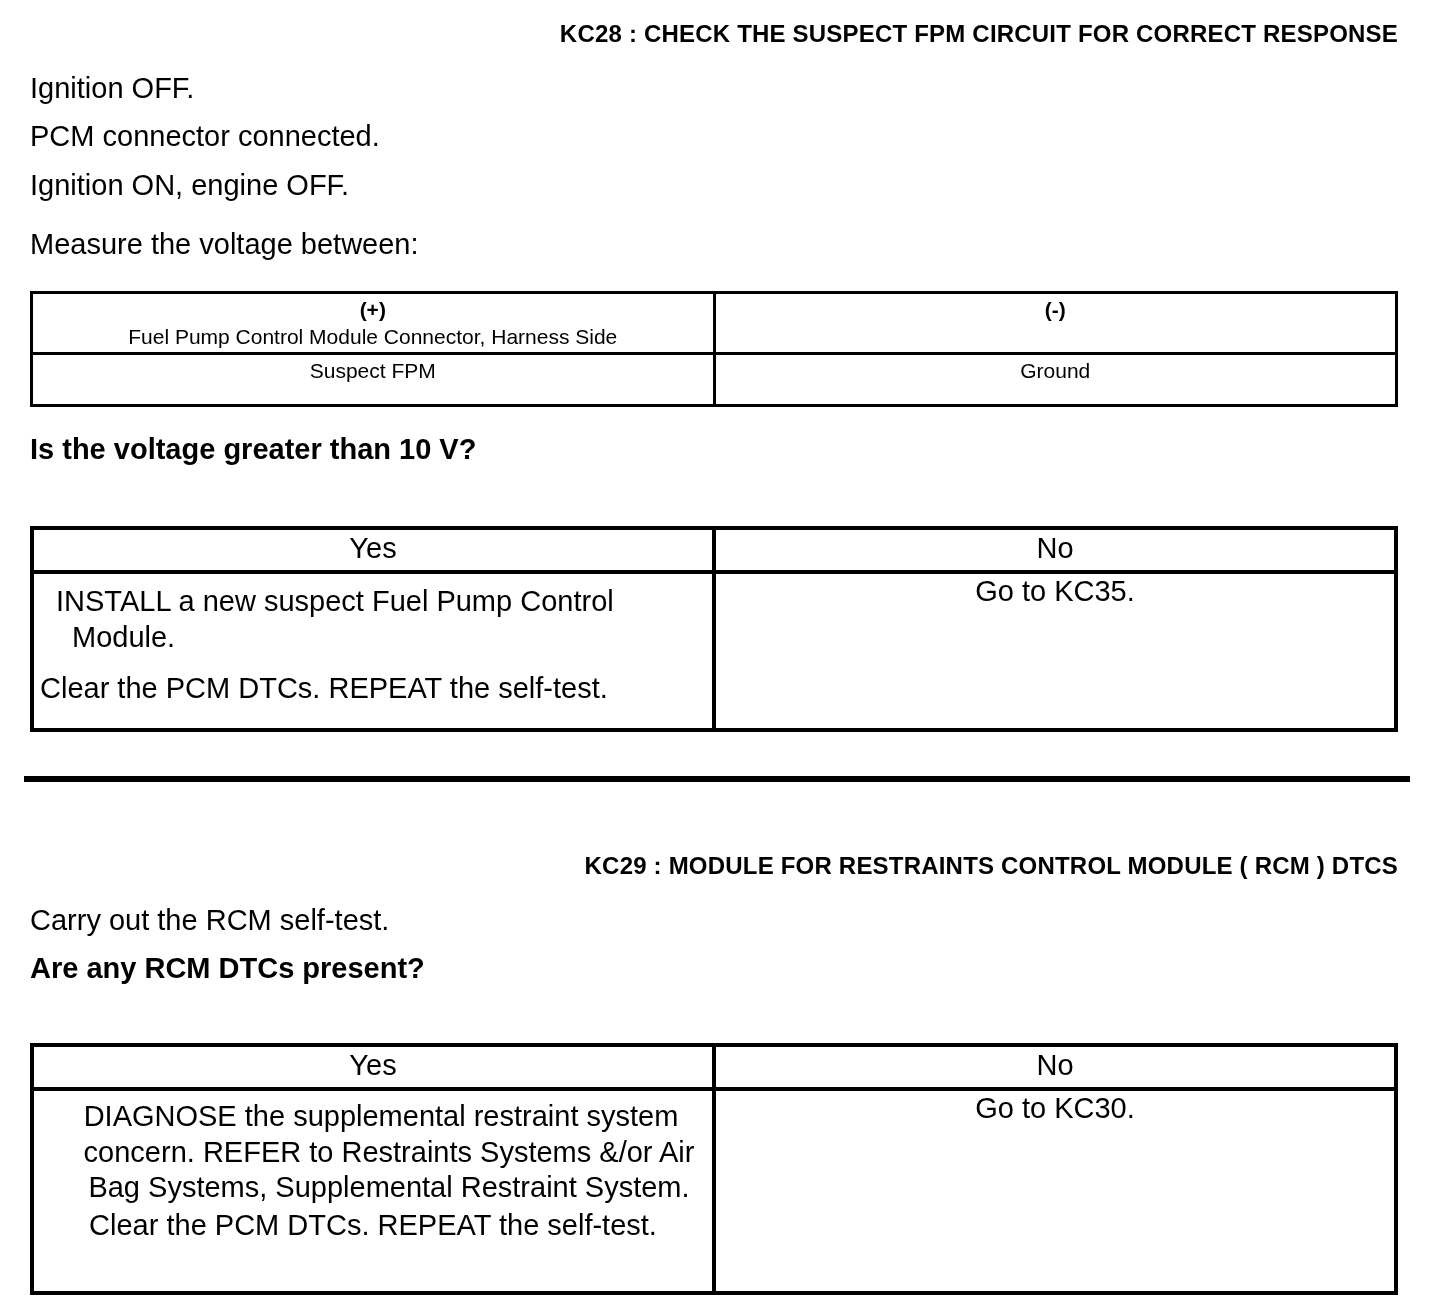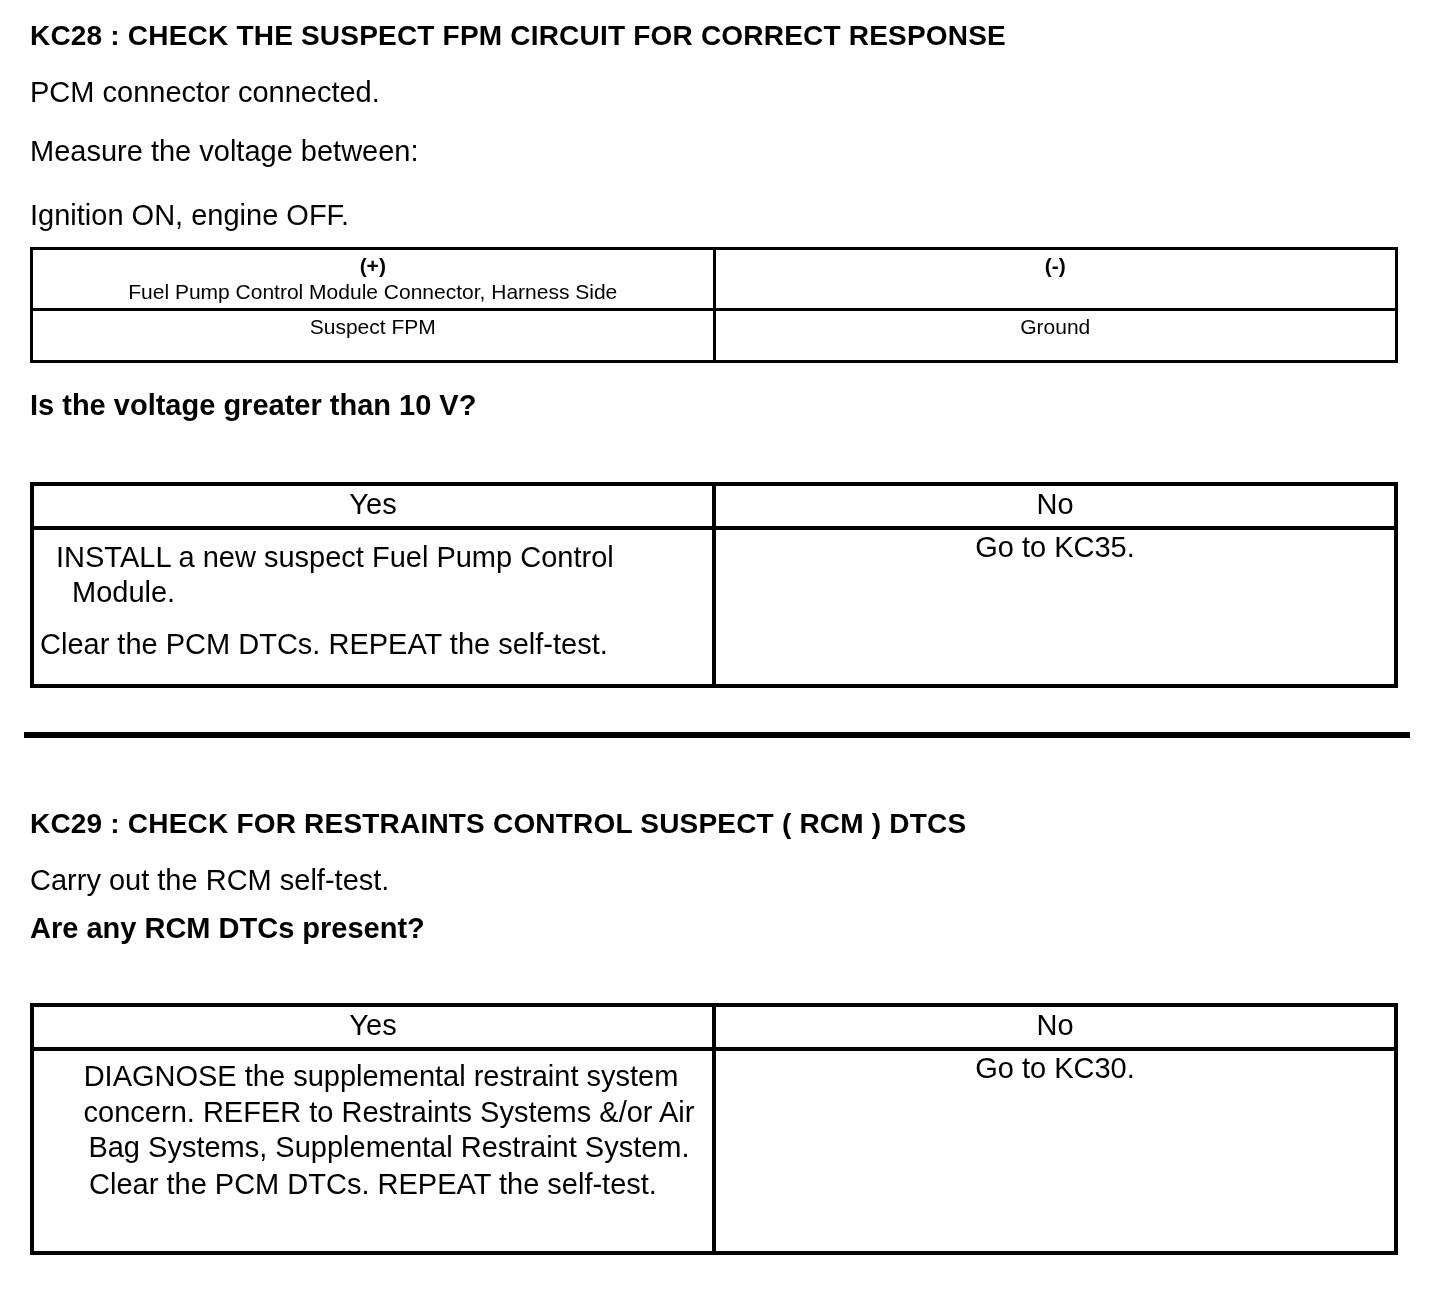--- a/index.html
+++ b/index.html
@@ -6,24 +6,25 @@
   html, body { background: #ffffff; }
   body {
     width: 1440px;
     height: 1306px;
     color: #000000;
     font-family: "Liberation Sans", sans-serif;
     padding: 14px 42px 0 30px;
     overflow: hidden;
   }
   .step-title {
-    font-size: 28px;
+    font-size: 24px;
     font-weight: bold;
     margin: 6px 0 24px 0;
     letter-spacing: 0.2px;
+    text-align: right;
   }
   .step-line {
     font-size: 29px;
     line-height: 1.15;
     margin: 0 0 15px 0;
   }
   .measure-intro { margin-top: 26px; margin-bottom: 30px; }
 
   table { border-collapse: collapse; width: 100%; table-layout: fixed; }
 
@@ -83,23 +84,24 @@
 </style>
 </head>
 <body>
 
 <div class="page">
 
   <section class="section-kc28">
 
     <h1 class="step-title">KC28 : CHECK THE SUSPECT FPM CIRCUIT FOR CORRECT RESPONSE</h1>
 
+    <p class="step-line">Ignition OFF.</p>
     <p class="step-line">PCM connector connected.</p>
+    <p class="step-line">Ignition ON, engine OFF.</p>
     <p class="step-line measure-intro">Measure the voltage between:</p>
-    <p class="step-line">Ignition ON, engine OFF.</p>
 
     <table class="measure-table">
       <tbody>
         <tr>
           <th>
             <div class="th-main">(+)</div>
             <div class="th-sub">Fuel Pump Control Module Connector, Harness Side</div>
           </th>
           <th>
             <div class="th-main">(-)</div>
@@ -129,21 +131,21 @@
         </tr>
       </tbody>
     </table>
 
   </section>
 
   <hr class="divider">
 
   <section class="section-kc29">
 
-    <h1 class="step-title">KC29 : CHECK FOR RESTRAINTS CONTROL SUSPECT ( RCM ) DTCS</h1>
+    <h1 class="step-title">KC29 : MODULE FOR RESTRAINTS CONTROL MODULE ( RCM ) DTCS</h1>
 
     <p class="step-line">Carry out the RCM self-test.</p>
 
     <p class="question" style="margin-top:0;">Are any RCM  DTCs present?</p>
 
     <table class="decision-table" style="margin-top:58px;">
       <tbody>
         <tr>
           <th>Yes</th>
           <th>No</th>

